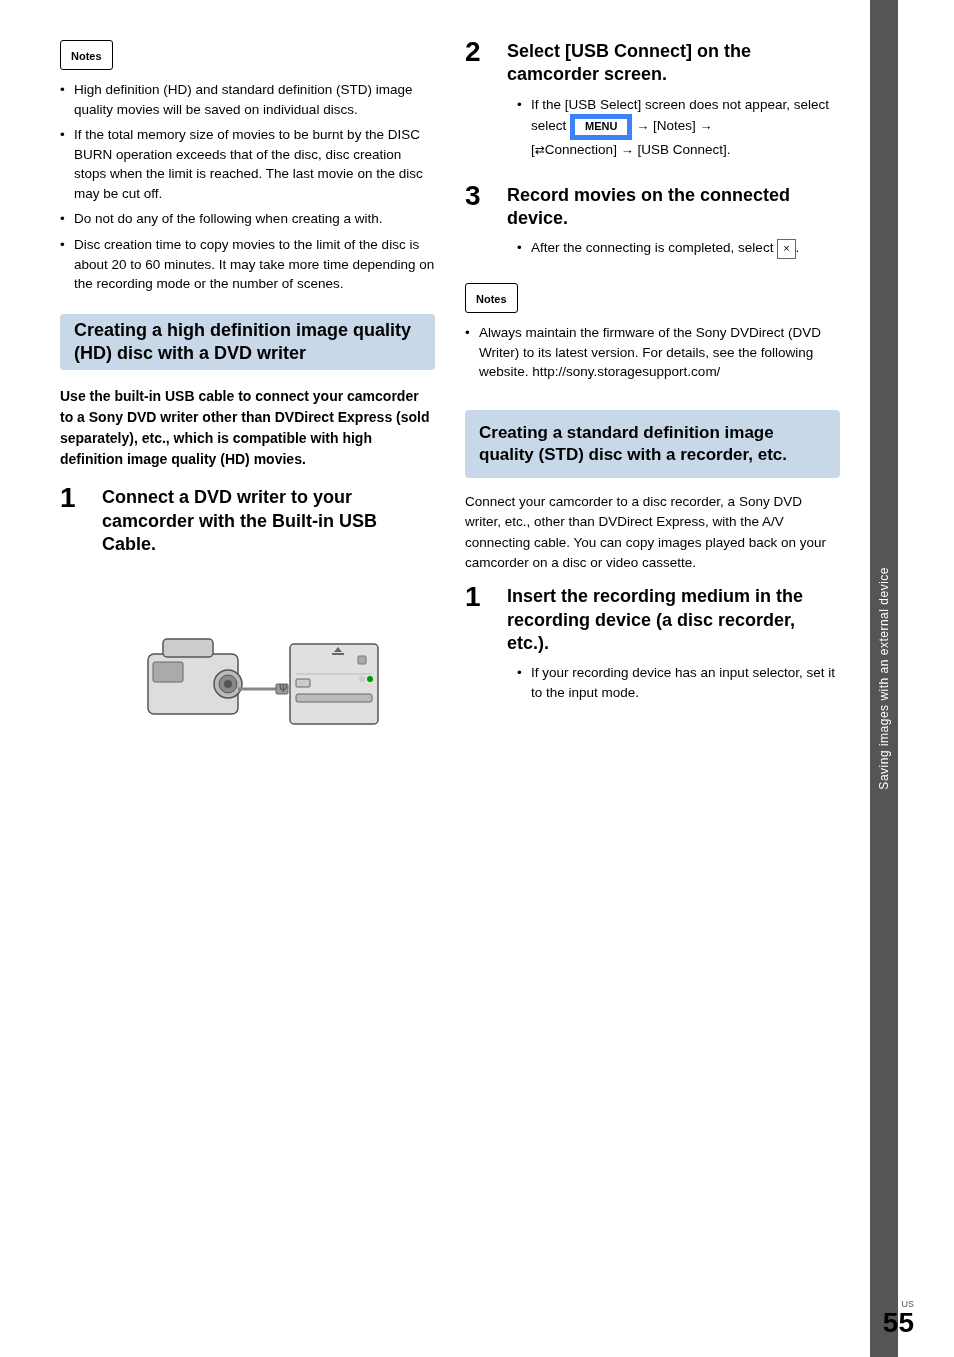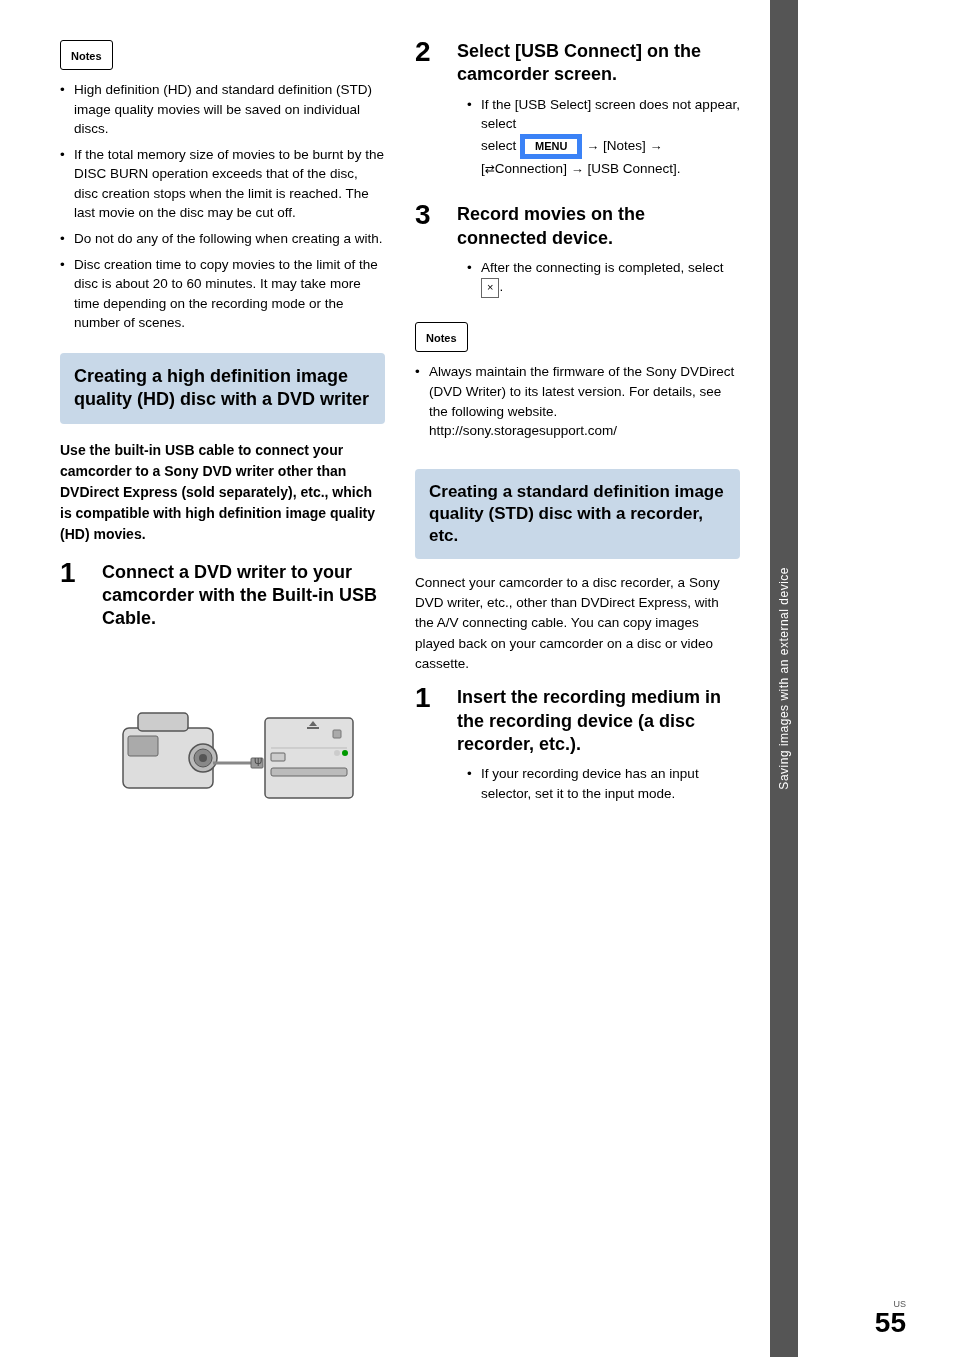--- a/index.html
+++ b/index.html
@@ -8,21 +8,21 @@
       min-height: 1357px;
       background: #fff;
       font-family: Arial, Helvetica, sans-serif;
       font-size: 14px;
       color: #000;
       position: relative;
     }
 
     .page-container {
       display: flex;
-      width: 798px;
+      width: 954px;
       min-height: 1357px;
     }
 
     .main-content {
       flex: 1;
       padding: 40px 30px 40px 60px;
       max-width: 870px;
     }
 
     .sidebar-tab {
@@ -93,21 +93,21 @@
       content: "•";
       position: absolute;
       left: 0;
       top: 0;
     }
 
     
     .section-heading-box {
       background: #c8d8e8;
       border-radius: 4px;
-      padding: 12px 14px;
+      padding: 5px 14px;
       margin: 20px 0 16px 0;
     }
 
     .section-heading-box h2 {
       font-size: 18px;
       font-weight: bold;
       line-height: 1.3;
       color: #000;
     }
 
@@ -216,21 +216,21 @@
     .body-text {
       font-size: 13.5px;
       line-height: 1.5;
       margin-bottom: 12px;
     }
 
     
     .page-number-area {
       position: absolute;
       bottom: 20px;
-      right: 48px;
+      right: 40px;
       display: flex;
       flex-direction: column;
       align-items: flex-end;
     }
 
     .page-number-small {
       font-size: 9px;
       color: #555;
     }
 

